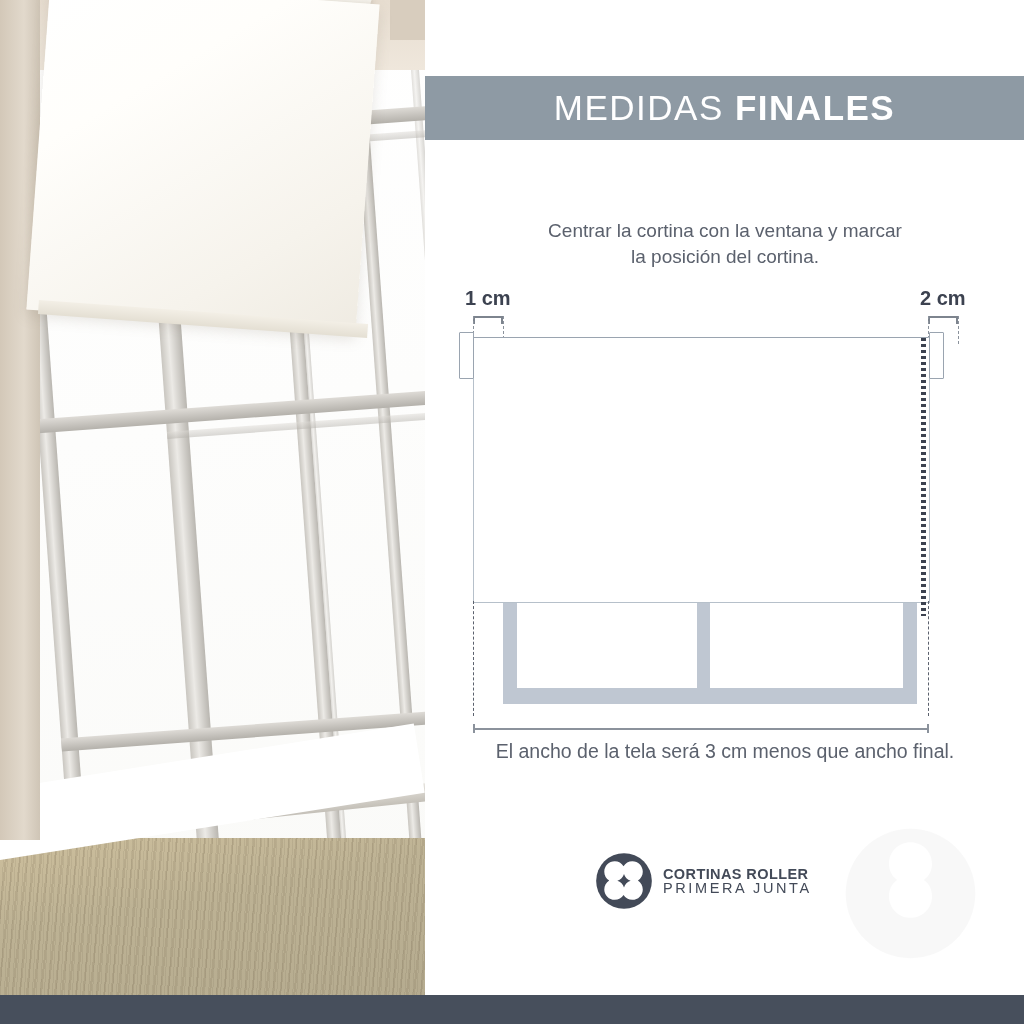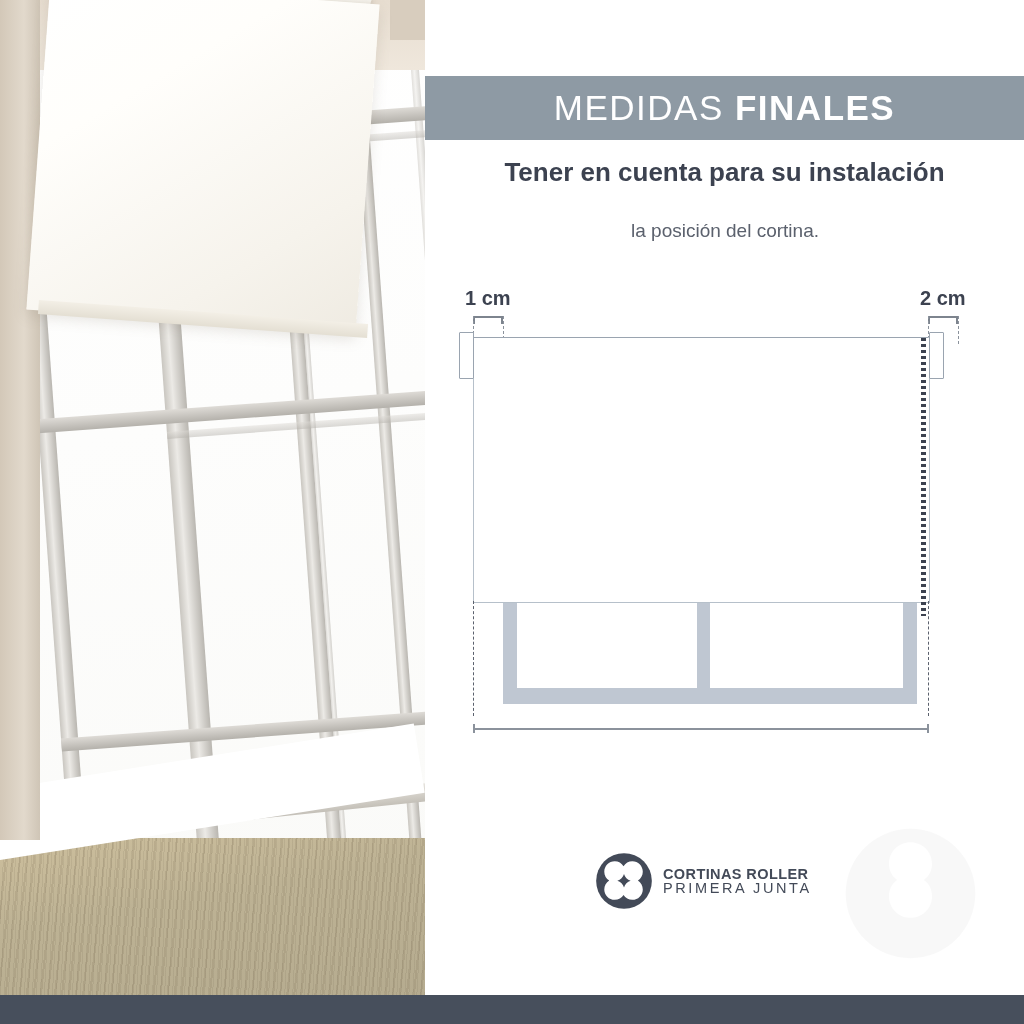--- a/index.html
+++ b/index.html
@@ -183,23 +183,23 @@
   </div>
 
   <div class="right">
 
     <div class="headerbar">
       <div class="ht">
         <span class="light">MEDIDAS</span><span>&nbsp;</span><span class="bold">FINALES</span>
       </div>
     </div>
 
-    <div class="subtitle">Tener en cuenta para su instalación</div>
 
     <div class="lead">
+      <div>Centrar la cortina con la ventana y marcar</div>
       <div>la posición del cortina.</div>
     </div>
 
     <div class="diagram">
 
       <div class="dim-label" style="left:40px;top:271px;">1 cm</div>
       <div class="dim-label" style="left:495px;top:271px;">2 cm</div>
 
       <div class="brk-line" style="left:48px;top:300px;width:30px;"></div>
       <div class="brk-cap" style="left:48px;top:300px;"></div>
@@ -229,20 +229,21 @@
       <div class="chain" style="left:496px;top:322px;height:278px;"></div>
 
       <div class="dashv dark" style="left:48px;top:585px;height:115px;"></div>
       <div class="dashv dark" style="left:503px;top:585px;height:115px;"></div>
 
       <div class="botline" style="left:48px;top:712px;width:456px;"></div>
       <div class="botcap" style="left:48px;top:708px;"></div>
       <div class="botcap" style="left:502.4px;top:708px;"></div>
     </div>
 
+    <div class="caption">El ancho de la tela será 3 cm menos que ancho final.</div>
 
     <svg class="watermark" viewBox="0 0 100 100">
       <circle cx="50" cy="50" r="48" fill="#f2f2f2"></circle>
       <path fill="#ffffff" d="M50 12c-9 0-16 7-16 16 0 5 2 9 6 12-4 3-6 7-6 12 0 9 7 16 16 16s16-7 16-16c0-5-2-9-6-12 4-3 6-7 6-12 0-9-7-16-16-16z"></path>
     </svg>
 
     <div class="logo">
       <svg class="logomark" viewBox="0 0 100 100">
         <circle cx="50" cy="50" r="48" fill="#434a58"></circle>
         <path fill="#ffffff" d="

